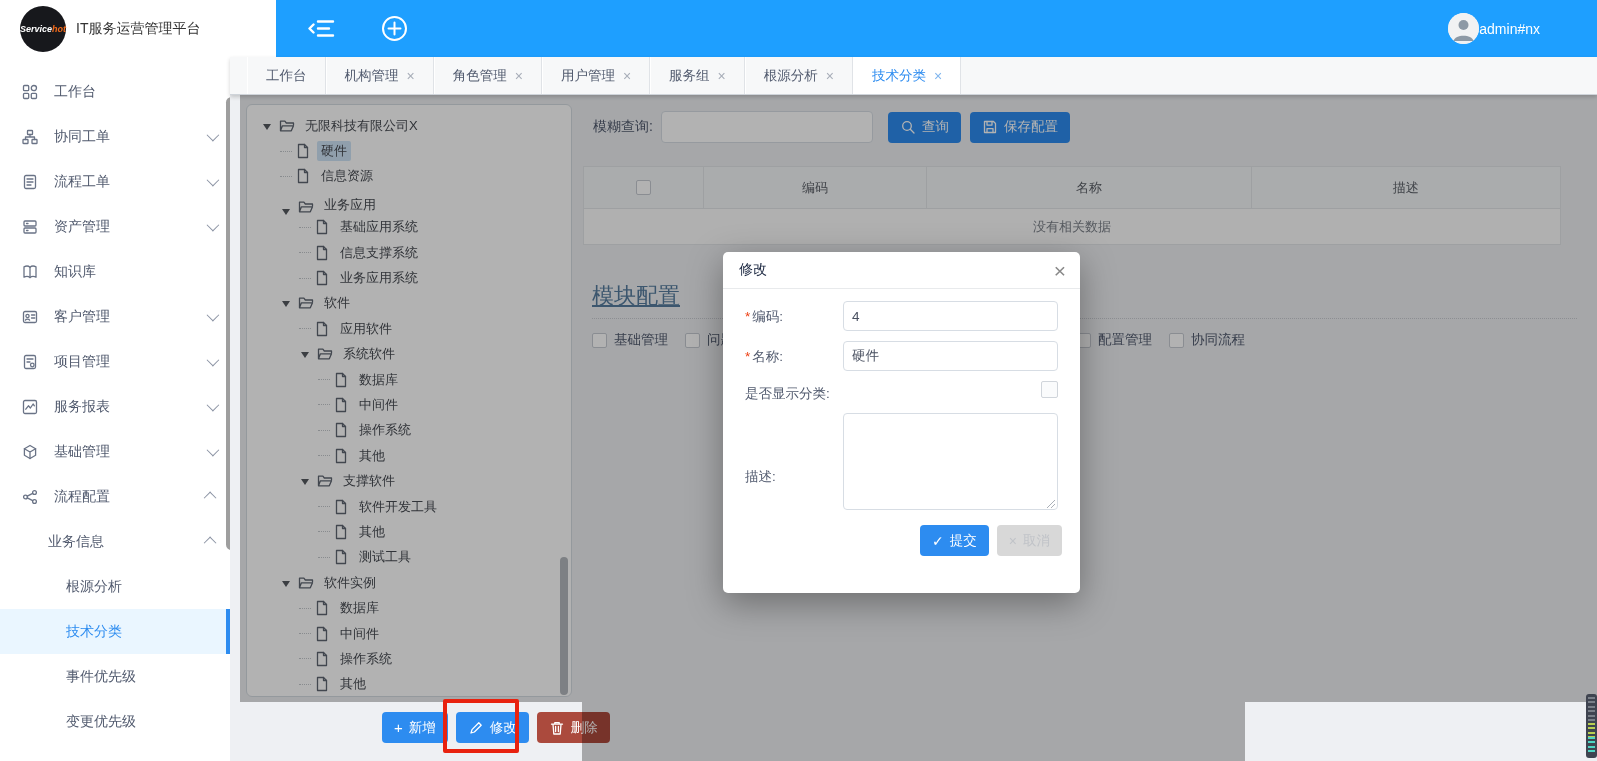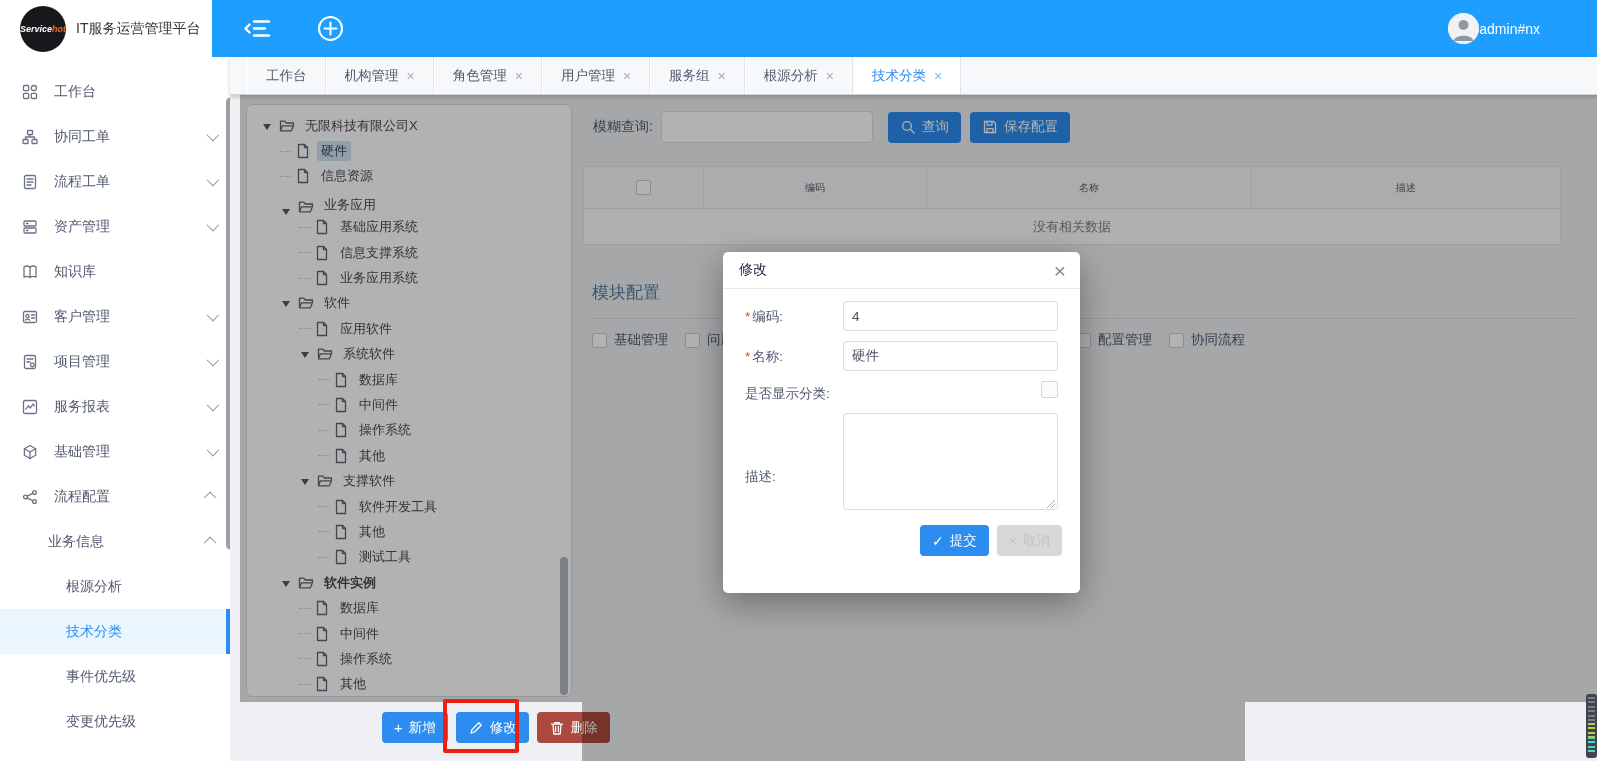--- a/index.html
+++ b/index.html
@@ -2,21 +2,21 @@
 <html><head>
 <meta charset="utf-8">
 <style>
   html,body{margin:0;padding:0;width:1597px;height:761px;overflow:hidden;
     font-family:"Liberation Sans","DejaVu Sans",sans-serif;background:#fff;}
   *{box-sizing:border-box;}
   #app{position:relative;width:1597px;height:761px;}
 
   
   .topbar{display:flex;height:57px;}
-  .logo-area{width:212px;background:#fff;display:flex;align-items:center;padding-left:20px;}
+  .logo-area{width:276px;background:#fff;display:flex;align-items:center;padding-left:20px;}
   .logo-circle{width:46px;height:46px;border-radius:50%;background:#17181c;color:#fff;
     display:flex;align-items:center;justify-content:center;font-size:9px;font-style:italic;font-weight:bold;flex:none;}
   .logo-circle .hot{color:#f26a1b;}
   .app-title{font-size:14px;color:#333;margin-left:10px;}
   .topbar-blue{flex:1;background:#1e9fff;display:flex;align-items:center;padding:0 57px 0 32px;}
   .tb-icon{margin-right:46px;display:flex;align-items:center;cursor:pointer;}
   .tb-right{margin-left:auto;display:flex;align-items:center;}
   .avatar{width:31px;height:31px;border-radius:50%;background:#f4f5f6;overflow:hidden;display:flex;align-items:center;justify-content:center;}
   .username{color:#fff;font-size:14px;}
 
@@ -70,25 +70,25 @@
 
   
   .right-panel{position:absolute;left:352px;top:0;width:1015px;height:528px;}
   .search-row{position:absolute;left:11px;top:16px;display:flex;align-items:center;}
   .search-label{font-size:14px;color:#515a6e;margin-right:8px;}
   .search-input{width:212px;height:32px;border:1px solid #d7dde4;border-radius:4px;background:#fff;
     padding:0 8px;font-size:13px;color:#333;outline:none;margin-right:15px;}
   .search-btns{display:flex;gap:9px;}
   .grid-table{position:absolute;left:1px;top:71px;width:978px;border:1px solid #e2e5e9;background:#fff;}
   .gt-head{display:flex;height:42px;background:#f4f6f8;border-bottom:1px solid #e2e5e9;}
-  .gt-hcell{display:flex;align-items:center;justify-content:center;font-size:10px;color:#5a5f66;border-right:1px solid #e2e5e9;}
+  .gt-hcell{display:flex;align-items:center;justify-content:center;font-size:13px;color:#5a5f66;border-right:1px solid #e2e5e9;}
   .gt-hcell:last-child{border-right:none;}
   .gt-empty{height:35px;display:flex;align-items:center;justify-content:center;font-size:13px;color:#7b8088;background:#fcfcfd;}
   .cbx{width:15px;height:15px;border:1px solid #c6cbd2;border-radius:2px;background:#fff;flex:none;}
-  .module-title{position:absolute;left:10px;top:186px;font-size:17px;color:#567c9e;}
+  .module-title{position:absolute;left:10px;top:186px;font-size:22px;color:#567c9e;text-decoration:underline;}
   .module-divider{position:absolute;left:10px;top:223px;width:985px;border-top:1px dotted #c9ccd1;}
   .check-group{position:absolute;top:236px;display:flex;gap:17px;}
   .check-group.ga{left:10px;}
   .check-group.gb{left:494px;}
   .check-item{display:flex;align-items:center;gap:7px;font-size:13.5px;color:#515a6e;cursor:pointer;white-space:nowrap;}
 
   
   .dim-a{position:absolute;left:10px;top:0;right:0;height:607px;background:rgba(0,0,0,.30);z-index:5;}
   .dim-b{position:absolute;left:352px;top:607px;width:663px;height:59px;background:rgba(0,0,0,.30);z-index:5;}
 
@@ -490,21 +490,21 @@
               <div class="trow" style="padding-left: 67px;">
                 <span class="stub"></span>
                 <span class="t-ic">
                   <svg width="16" height="16" viewBox="0 0 16 16" fill="none" stroke="currentColor" stroke-width="1.3" stroke-linecap="round" stroke-linejoin="round">
                     <path d="M3.5 1.5h6l3 3v10h-9z"></path>
                     <path d="M9.5 1.5v3h3"></path>
                   </svg>
                 </span>
                 <span class="t-label">测试工具</span>
               </div>
-              <div class="trow" style="padding-left: 29px; font-weight: bold;">
+              <div class="trow" style="padding-left: 29px;">
                 <span class="caret"></span>
                 <span class="t-ic">
                   <svg width="16" height="16" viewBox="0 0 16 16" fill="none" stroke="currentColor" stroke-width="1.3" stroke-linecap="round" stroke-linejoin="round">
                     <path d="M1.5 12.8V3.2h4.4l1.4 1.8h7.2v1.8M1.5 12.8l1.9-5h11.1l-2.2 5z"></path>
                   </svg>
                 </span>
                 <span class="t-label">软件实例</span>
               </div>
               <div class="trow" style="padding-left: 48px;">
                 <span class="stub"></span>

